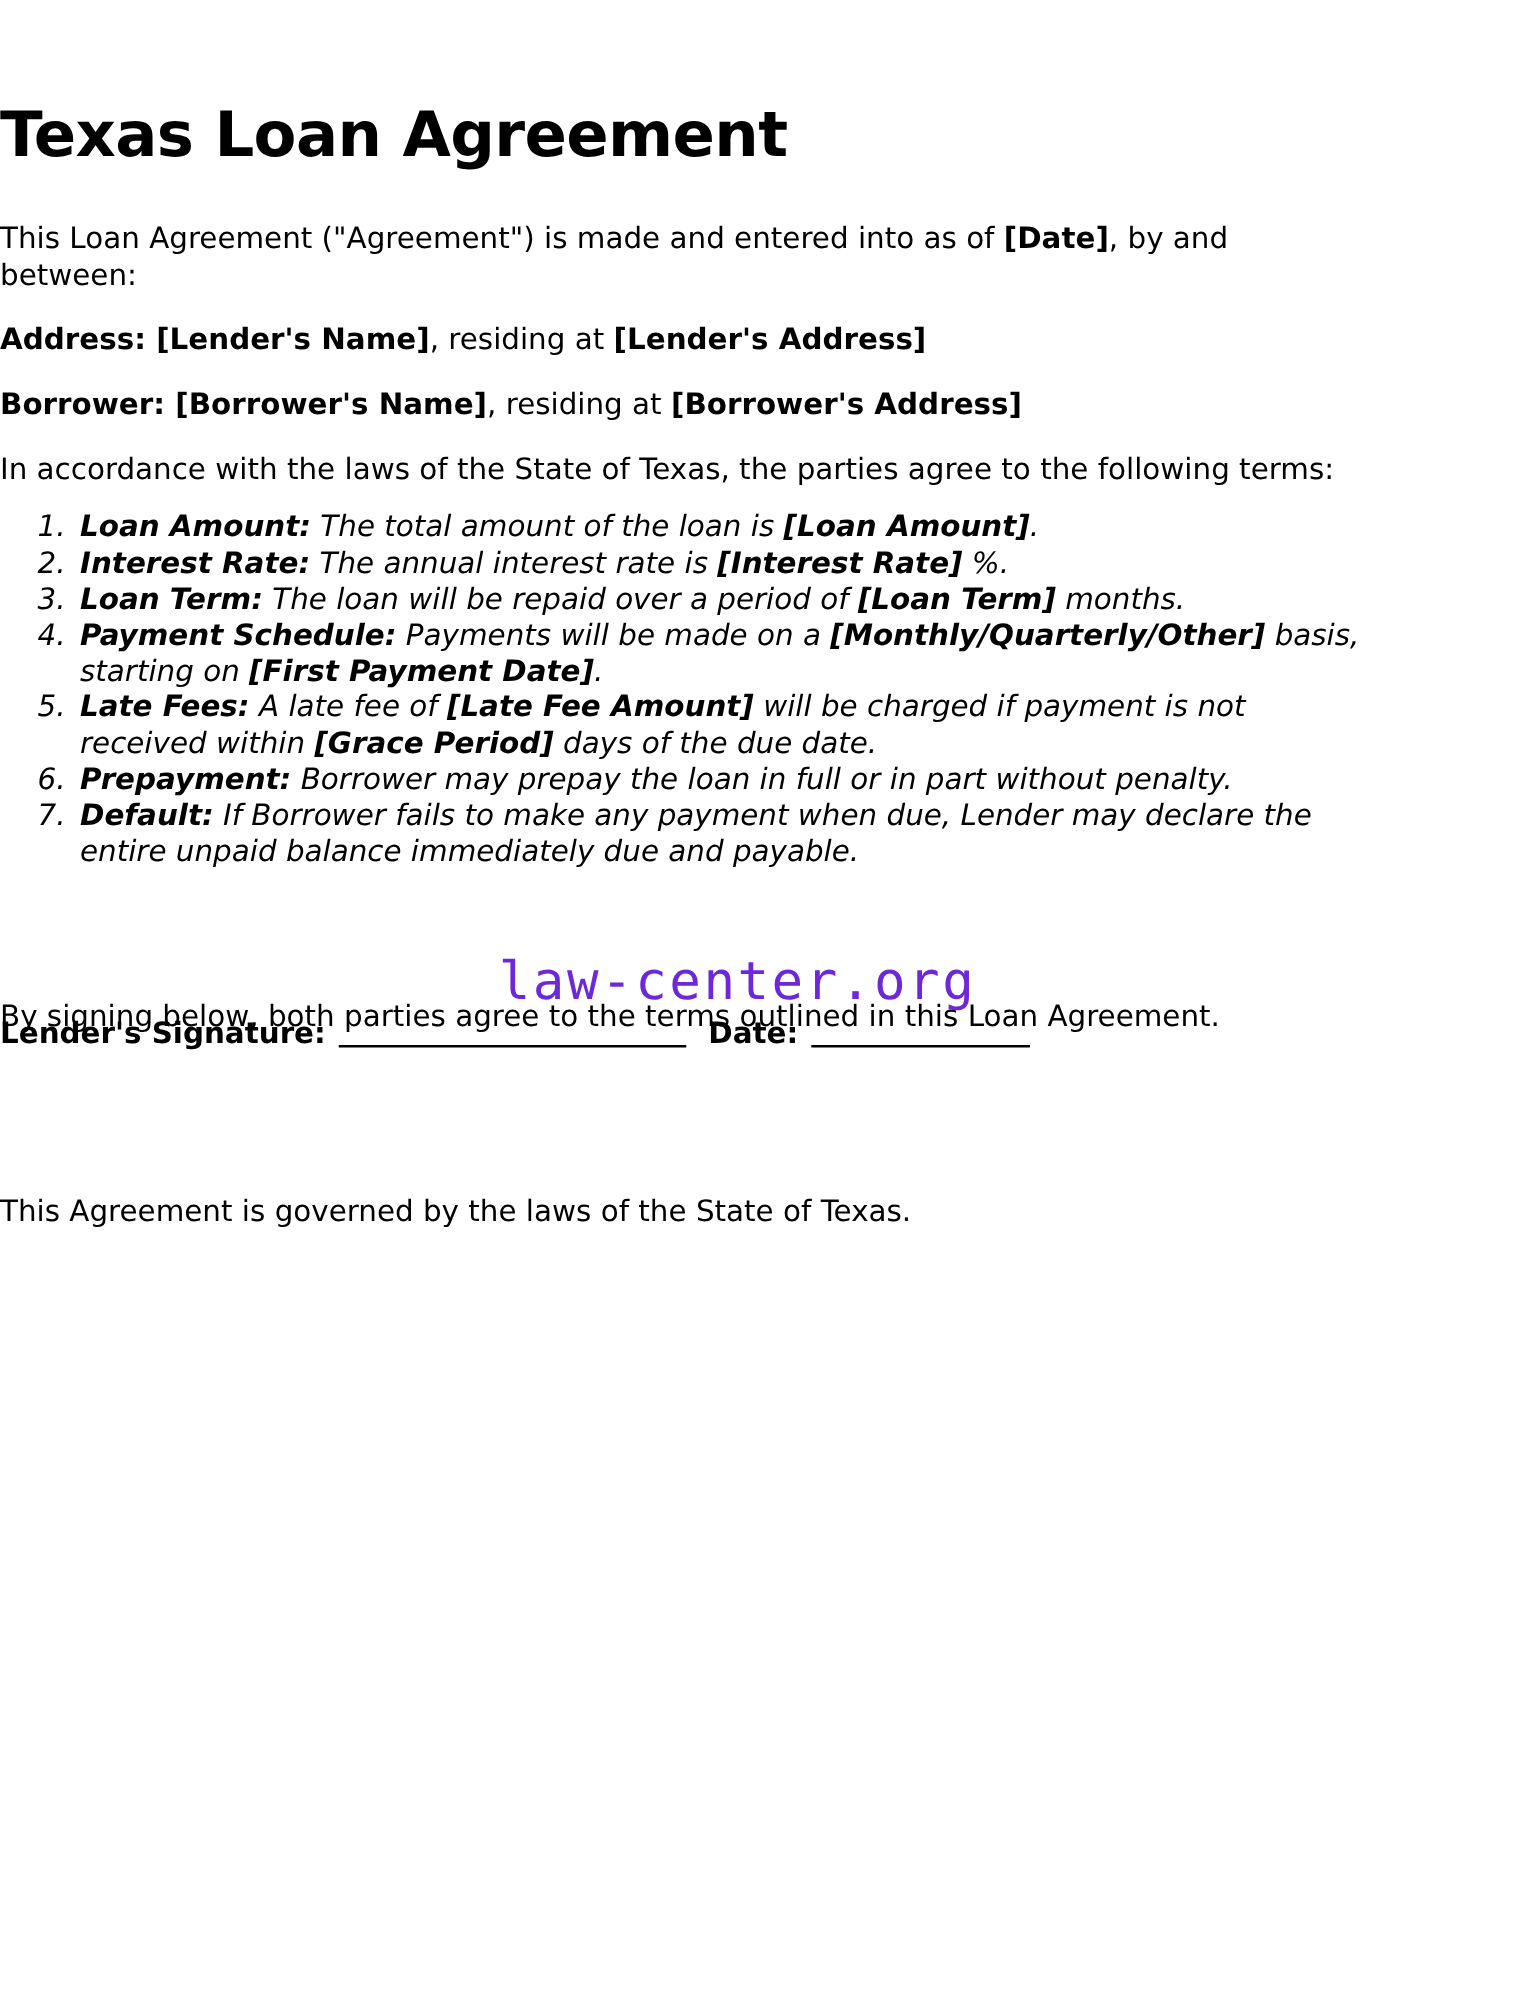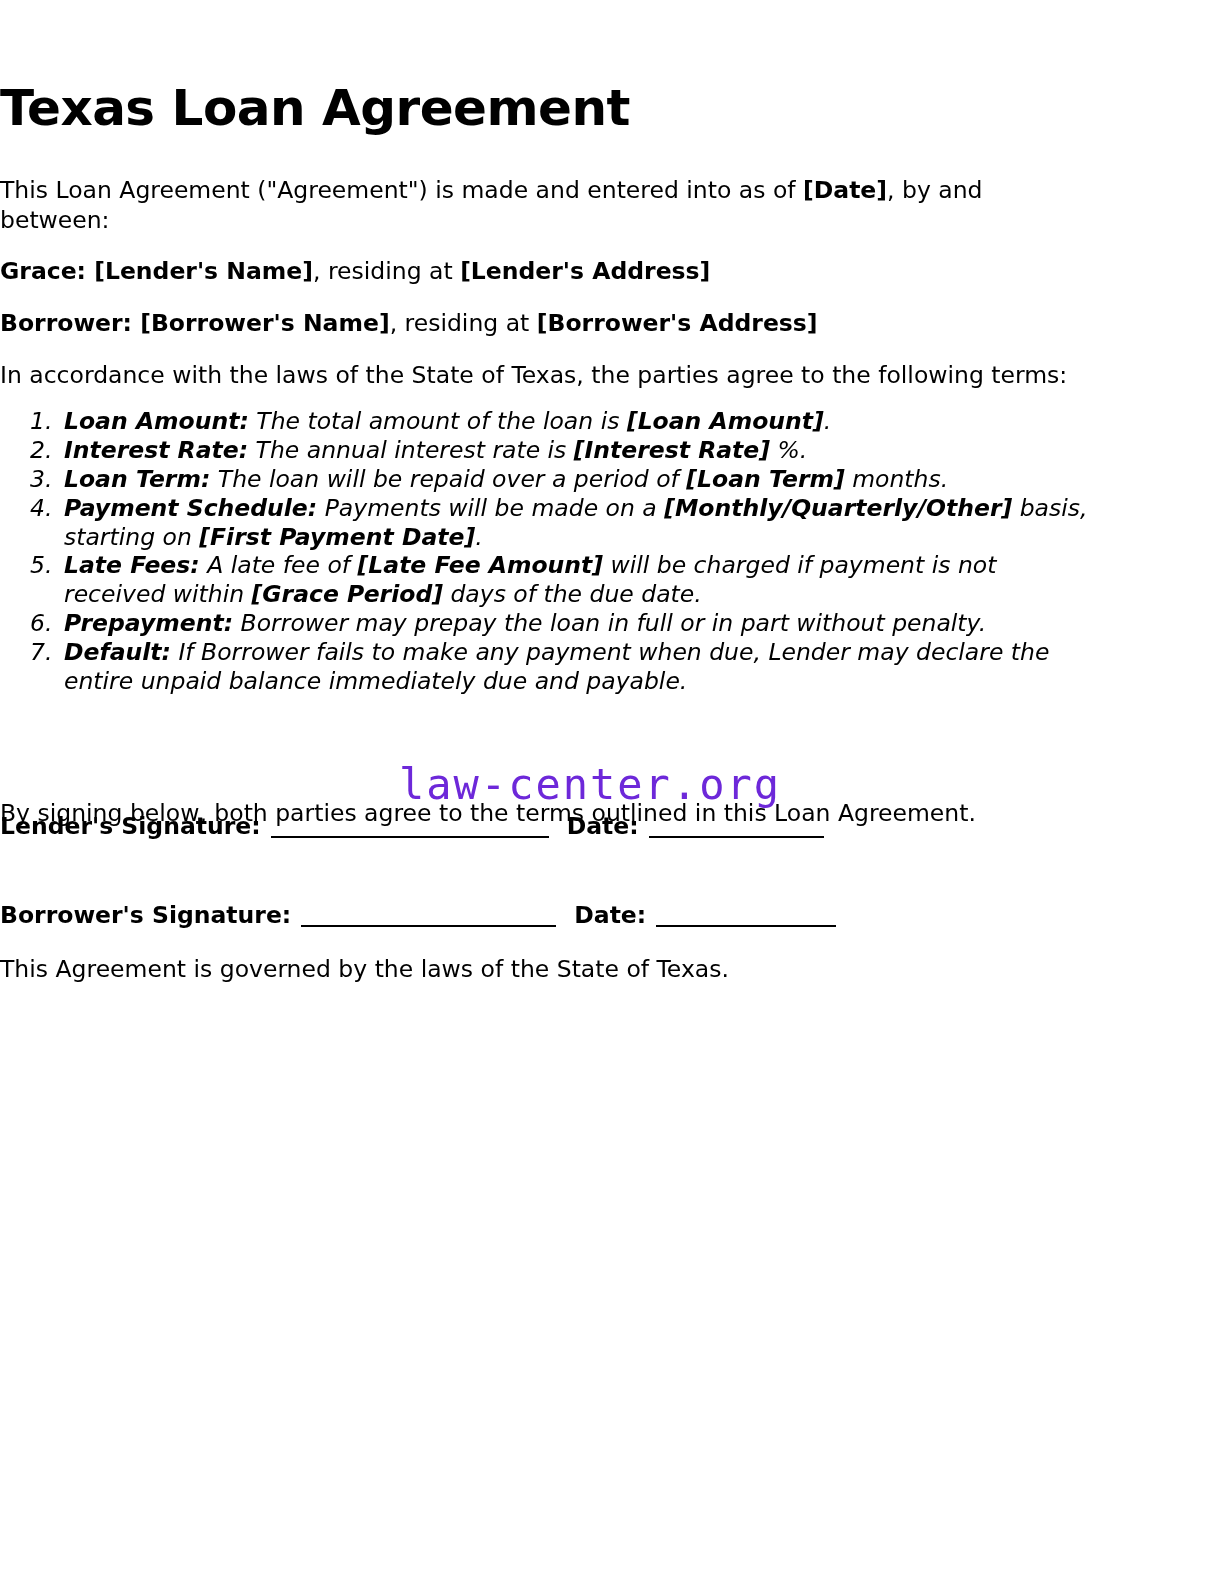--- a/index.html
+++ b/index.html
@@ -95,40 +95,39 @@
 </style>
 </head>
 <body>
 
 <div class="page">
 
   <h1 class="doc-title">Texas Loan Agreement</h1>
 
   <p class="para" style="top:175px;"><span>This Loan Agreement ("Agreement") is made and entered into as of </span><b>[Date]</b><span>, by and between:</span></p>
 
-  <p class="para" style="top:256px;"><b>Grace: </b><b>[Lender's Name]</b><span>, residing at </span><b>[Lender's Address]</b></p>
+  <p class="para" style="top:256px;"><b>Address: </b><b>[Lender's Name]</b><span>, residing at </span><b>[Lender's Address]</b></p>
 
   <p class="para" style="top:360px;">In accordance with the laws of the State of Texas, the parties agree to the following terms:</p>
 
   <p class="para" style="top:308px;"><b>Borrower: </b><b>[Borrower's Name]</b><span>, residing at </span><b>[Borrower's Address]</b></p>
 
   <ol class="terms">
     <li class="list-item"><b>Loan Amount:</b><span> The total amount of the loan is </span><b>[Loan Amount]</b><span>.</span></li>
     <li class="list-item"><b>Interest Rate:</b><span> The annual interest rate is </span><b>[Interest Rate]</b><span> %.</span></li>
     <li class="list-item"><b>Loan Term:</b><span> The loan will be repaid over a period of </span><b>[Loan Term]</b><span> months.</span></li>
     <li class="list-item"><b>Payment Schedule:</b><span> Payments will be made on a </span><b>[Monthly/Quarterly/Other]</b><span> basis, starting on </span><b>[First Payment Date]</b><span>.</span></li>
     <li class="list-item"><b>Late Fees:</b><span> A late fee of </span><b>[Late Fee Amount]</b><span> will be charged if payment is not received within </span><b>[Grace Period]</b><span> days of the due date.</span></li>
     <li class="list-item"><b>Prepayment:</b><span> Borrower may prepay the loan in full or in part without penalty.</span><b></b><span></span></li>
     <li class="list-item"><b>Default:</b><span> If Borrower fails to make any payment when due, Lender may declare the entire unpaid balance immediately due and payable.</span><b></b><span></span></li>
   </ol>
 
 
   <p class="para" style="top:798px;">By signing below, both parties agree to the terms outlined in this Loan Agreement.</p>
 
   <div class="sig-row" style="top:812px;"><span>Lender's Signature:</span><span class="rule rule-sig-lender"></span><span>Date:</span><span class="rule rule-date-lender"></span></div>
 
-  <div class="sig-row" style="top:901px;"><span>Borrower's Signature:</span><span class="rule rule-sig-borrower"></span><span>Date:</span><span class="rule rule-date-borrower"></span></div>
 
   <p class="para" style="top:954px;">This Agreement is governed by the laws of the State of Texas.</p>
 
   <div class="watermark">law-center.org</div>
 
 </div>
 
 </body></html>

